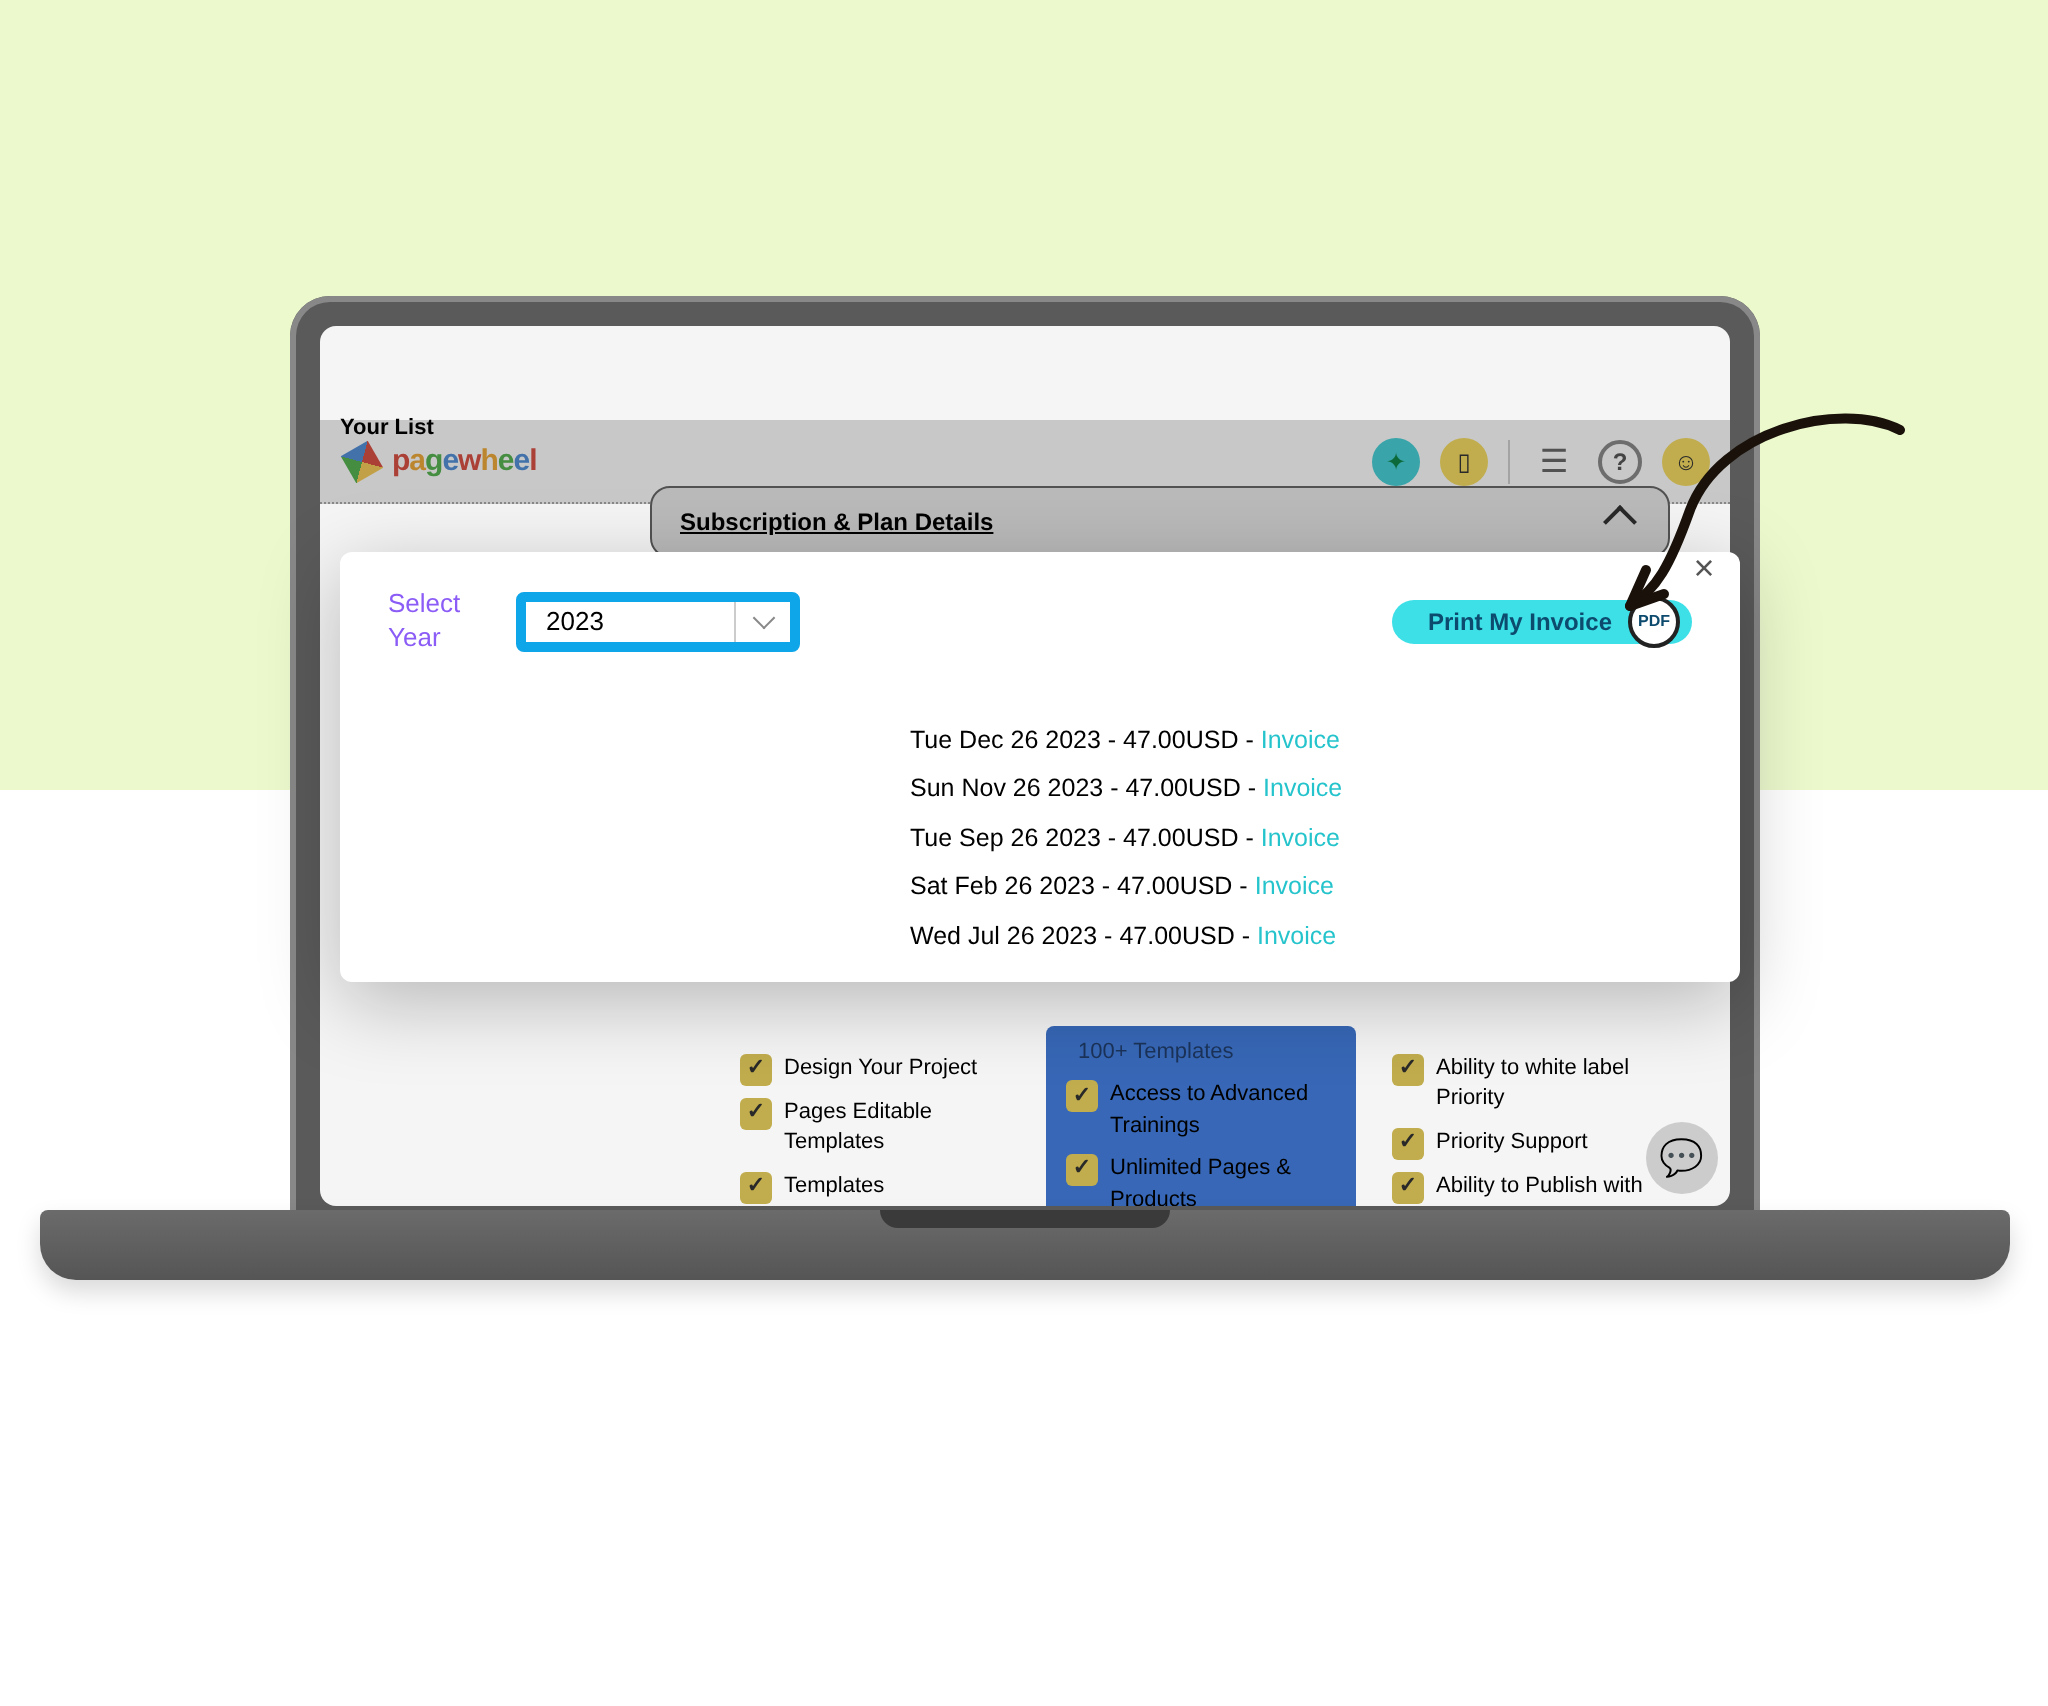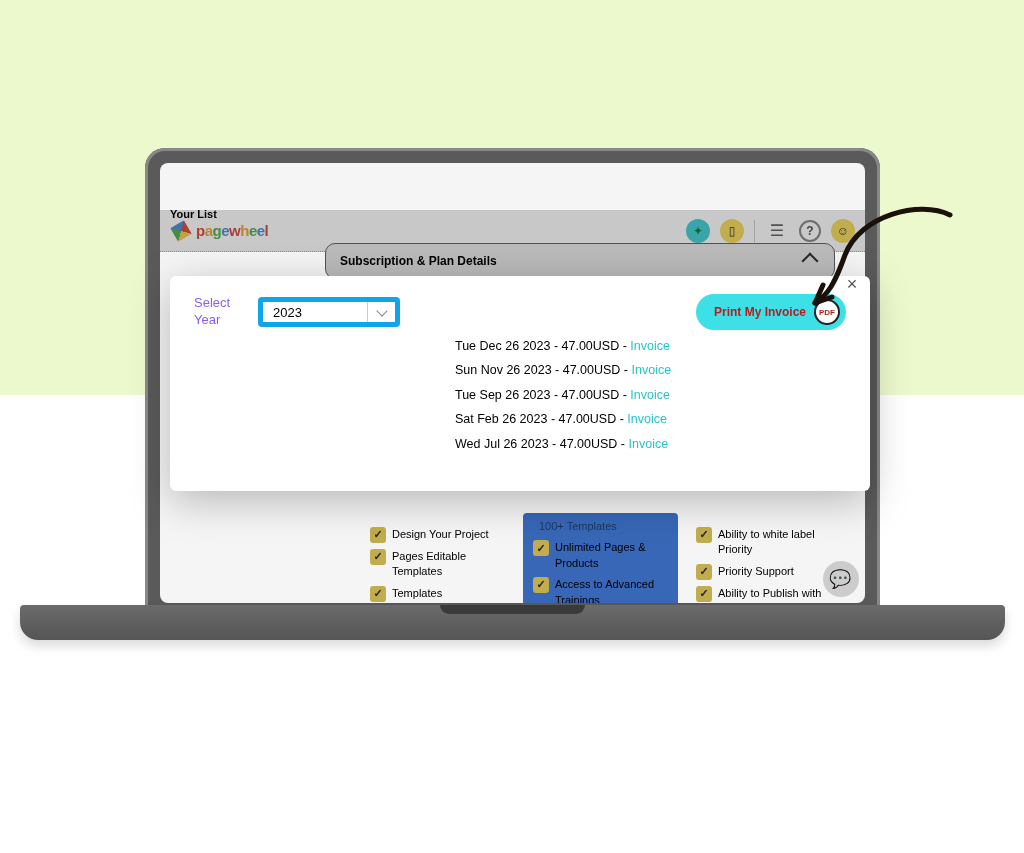--- a/index.html
+++ b/index.html
@@ -111,21 +111,21 @@
     position:absolute;
     top:80px; left:165px;
     width:510px;
     border:1px solid #666;
     border-radius:10px;
     background:#e9e9e9;
   }
   .panel-head {
     display:flex; align-items:center; justify-content:space-between;
     padding:10px 14px;
-    font-size:12px; font-weight:700;
+    font-size:12px; font-weight:700;text-decoration:underline;
   }
   .chev-up { width:12px; height:12px; border-left:2px solid #333; border-top:2px solid #333; transform: rotate(45deg); margin-right:4px; }
   .plans-row {
     position:absolute;
     top:350px; left:200px;
     display:flex; gap:8px;
   }
   .plan-col {
     width:155px;
     padding:8px 10px;
@@ -184,34 +184,34 @@
     display:flex; align-items:center; justify-content:center;
   }
   .dd-ar {
     width:8px; height:8px; border-right:1.5px solid #888; border-bottom:1.5px solid #888;
     transform: rotate(45deg); margin-top:-3px;
   }
   .print-btn {
     margin-left:auto;
     background:#3ee0e8;
     border-radius:20px;
-    height:36px;
+    height:22px;
     padding: 0 6px 0 18px;
     display:flex; align-items:center; gap:8px;
-    font-size:12px; font-weight:700; color:#b91c1c;
+    font-size:12px; font-weight:700; color:#0c4a6e;
     cursor:pointer;
   }
   .pdf-badge {
     width:26px; height:26px; border-radius:50%; background:#fff;
     display:flex; align-items:center; justify-content:center;
     font-size:8px; font-weight:700; border:2px solid #222;
   }
   .invoice-list {
     position:absolute;
-    top:58px; left:285px;
+    top:82px; left:285px;
     font-size:12.5px;
     line-height:1.95;
   }
   .inv-line { white-space:nowrap; }
   .inv-link { color:#25c4cc; }
   
   .arrow-svg {
     position:absolute;
     top: 195px; left: 750px;
     width: 220px; height: 160px;
@@ -269,25 +269,25 @@
               <span>Templates</span>
             </div>
         </div>
         <div class="plan-col mid">
           <div class="feat" style="opacity:.5">
               <span></span>
               <span>100+ Templates</span>
             </div>
           <div class="feat">
               <span class="chk"></span>
+              <span>Access to Advanced Trainings</span>
+            </div>
+          <div class="feat">
+              <span class="chk"></span>
               <span>Unlimited Pages &amp; Products</span>
-            </div>
-          <div class="feat">
-              <span class="chk"></span>
-              <span>Access to Advanced Trainings</span>
             </div>
         </div>
         <div class="plan-col">
           <div class="feat">
               <span class="chk"></span>
               <span>Ability to white label Priority</span>
             </div>
           <div class="feat">
               <span class="chk"></span>
               <span>Priority Support</span>

